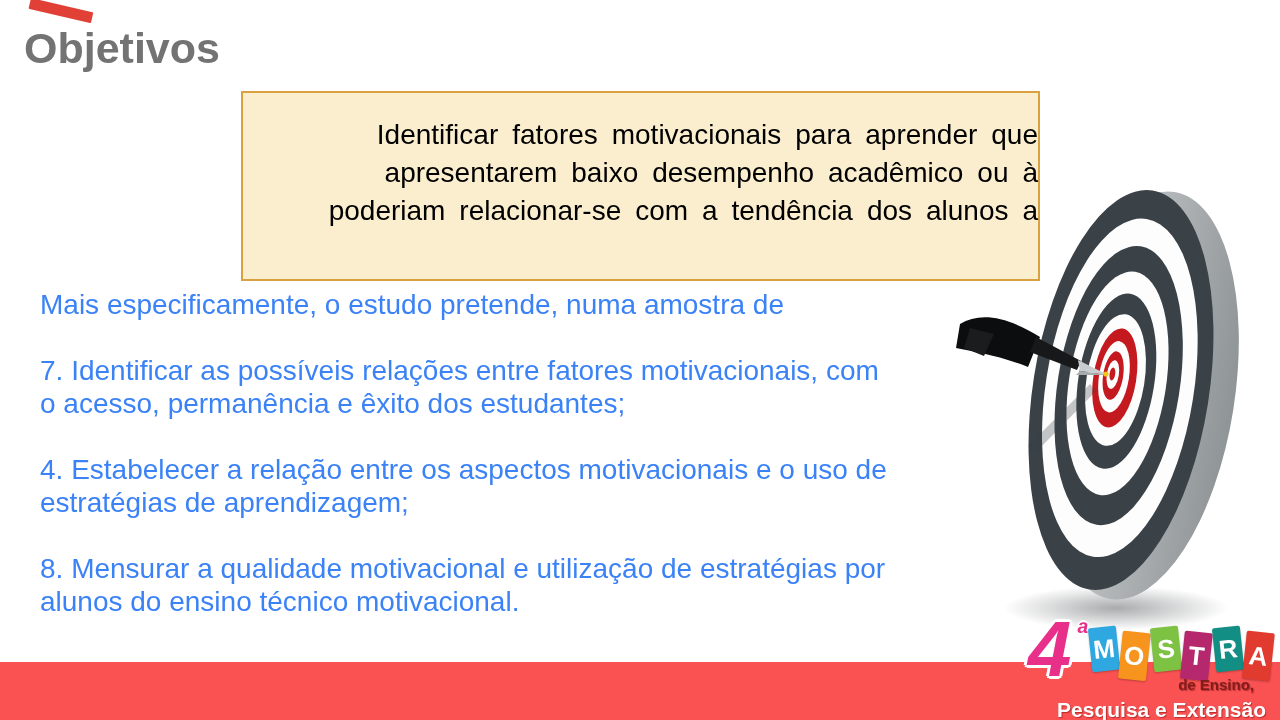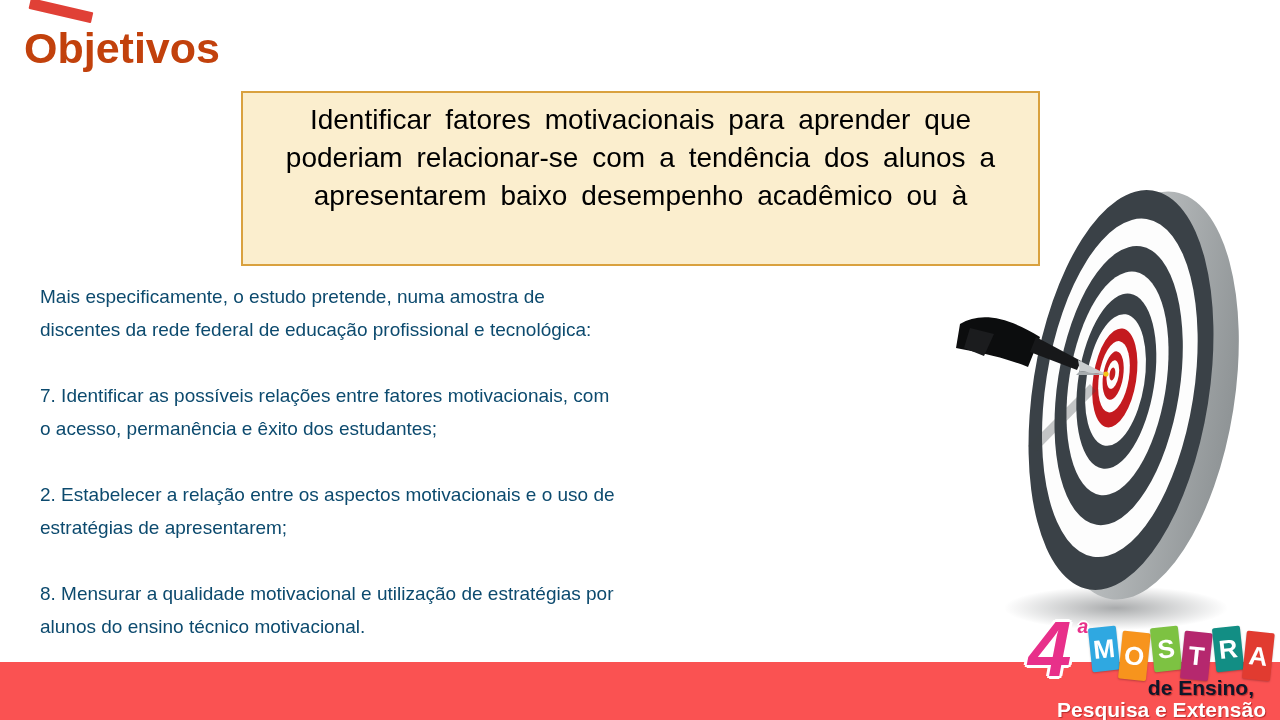--- a/index.html
+++ b/index.html
@@ -5,31 +5,31 @@
   html,body{margin:0;padding:0;}
   body{width:1280px;height:720px;position:relative;overflow:hidden;background:#ffffff;
        font-family:"Liberation Sans", sans-serif;}
   .slide{position:absolute;inset:0;width:1280px;height:720px;background:#ffffff;}
 
   
   .corner-accent{position:absolute;left:31px;top:-2px;width:64px;height:11px;
        transform:rotate(13deg);transform-origin:left top;border-radius:1px;}
 
   
-  .title{position:absolute;left:24px;top:24px;font-size:43px;font-weight:bold;color:#c2410c;
+  .title{position:absolute;left:24px;top:24px;font-size:43px;font-weight:bold;color:#737373;
        letter-spacing:0px;}
 
   
   .hl-box{position:absolute;left:241px;top:91px;width:795px;height:163px;
-       border:2px solid #D9A13F;background:#FBEECE;text-align:center;
-       font-size:28px;color:#000;padding-top:8px;box-sizing:content-box;}
+       border:2px solid #D9A13F;background:#FBEECE;text-align:right;
+       font-size:28px;color:#000;padding-top:23px;box-sizing:content-box;}
   .hl-box .line{line-height:38px;word-spacing:0.22em;}
 
   
-  .body-text{position:absolute;left:40px;top:280px;width:860px;font-size:19px;color:#0c4a6e;}
+  .body-text{position:absolute;left:40px;top:288px;width:860px;font-size:28px;color:#3b82f6;}
   .body-text .para{margin:0 0 33px 0;}
   .body-text .line{line-height:33px;white-space:nowrap;}
 
   
   .bottom-bar{position:absolute;left:0;top:662px;width:1280px;height:58px;}
 
   
   .dartboard{position:absolute;left:940px;top:168px;width:340px;height:470px;}
 
   
@@ -40,52 +40,51 @@
                    -2px -2px 0 #fff,2px 2px 0 #fff,-2px 2px 0 #fff,2px -2px 0 #fff;}
   .logo-ordinal{position:absolute;left:48px;top:2px;font-size:30px;font-weight:bold;
        font-style:italic;
        text-shadow:-2px 0 0 #fff,2px 0 0 #fff,0 -2px 0 #fff,0 2px 0 #fff;}
   .logo-tiles{position:absolute;left:62px;top:12px;display:flex;gap:3px;}
   .tile{width:28px;height:44px;border-radius:2px;color:#fff;font-weight:bold;
        font-size:26px;display:flex;align-items:center;justify-content:center;
        box-shadow:0 1px 2px rgba(0,0,0,0.25);}
   .tile:nth-child(odd){transform:rotate(-6deg) translateY(1px);}
   .tile:nth-child(even){transform:rotate(6deg) translateY(6px);height:48px;}
-  .logo-sub1{position:absolute;right:26px;top:62px;font-size:21px;font-weight:bold;
-       color:#0f172a;text-shadow:1px 1px 1px rgba(140,20,20,0.6);}
+  .logo-sub1{position:absolute;right:26px;top:62px;font-size:15px;font-weight:bold;
+       color:#7f1d1d;text-shadow:1px 1px 1px rgba(140,20,20,0.6);}
   .logo-sub2{position:absolute;right:14px;top:84px;font-size:21px;font-weight:bold;
        color:#fff;text-shadow:1px 1px 1px rgba(140,20,20,0.6);}
 </style>
 </head>
 <body>
 
 <div class="slide">
 
   <div class="corner-accent" style="background: rgb(224, 64, 54);"></div>
 
   <div class="title">Objetivos</div>
 
   <div class="hl-box" style="background: rgb(251, 238, 206); border-color: rgb(217, 161, 63);">
     <div class="line">Identificar fatores motivacionais para aprender que</div>
+    <div class="line">apresentarem baixo desempenho acadêmico ou à</div>
     <div class="line">poderiam relacionar-se com a tendência dos alunos a</div>
-    <div class="line">apresentarem baixo desempenho acadêmico ou à</div>
   </div>
 
   <div class="body-text">
     <div class="para">
       <div class="line">Mais especificamente, o estudo pretende, numa amostra de</div>
-      <div class="line">discentes da rede federal de educação profissional e tecnológica:</div>
     </div>
     <div class="para">
       <div class="line">7. Identificar as possíveis relações entre fatores motivacionais, com</div>
       <div class="line">o acesso, permanência e êxito dos estudantes;</div>
     </div>
     <div class="para">
-      <div class="line">2. Estabelecer a relação entre os aspectos motivacionais e o uso de</div>
-      <div class="line">estratégias de apresentarem;</div>
+      <div class="line">4. Estabelecer a relação entre os aspectos motivacionais e o uso de</div>
+      <div class="line">estratégias de aprendizagem;</div>
     </div>
     <div class="para">
       <div class="line">8. Mensurar a qualidade motivacional e utilização de estratégias por</div>
       <div class="line">alunos do ensino técnico motivacional.</div>
     </div>
   </div>
 
   <svg class="dartboard" viewBox="0 0 340 470" xmlns="http://www.w3.org/2000/svg">
     <defs>
       <linearGradient id="rimG" x1="0" y1="0" x2="1" y2="0">

